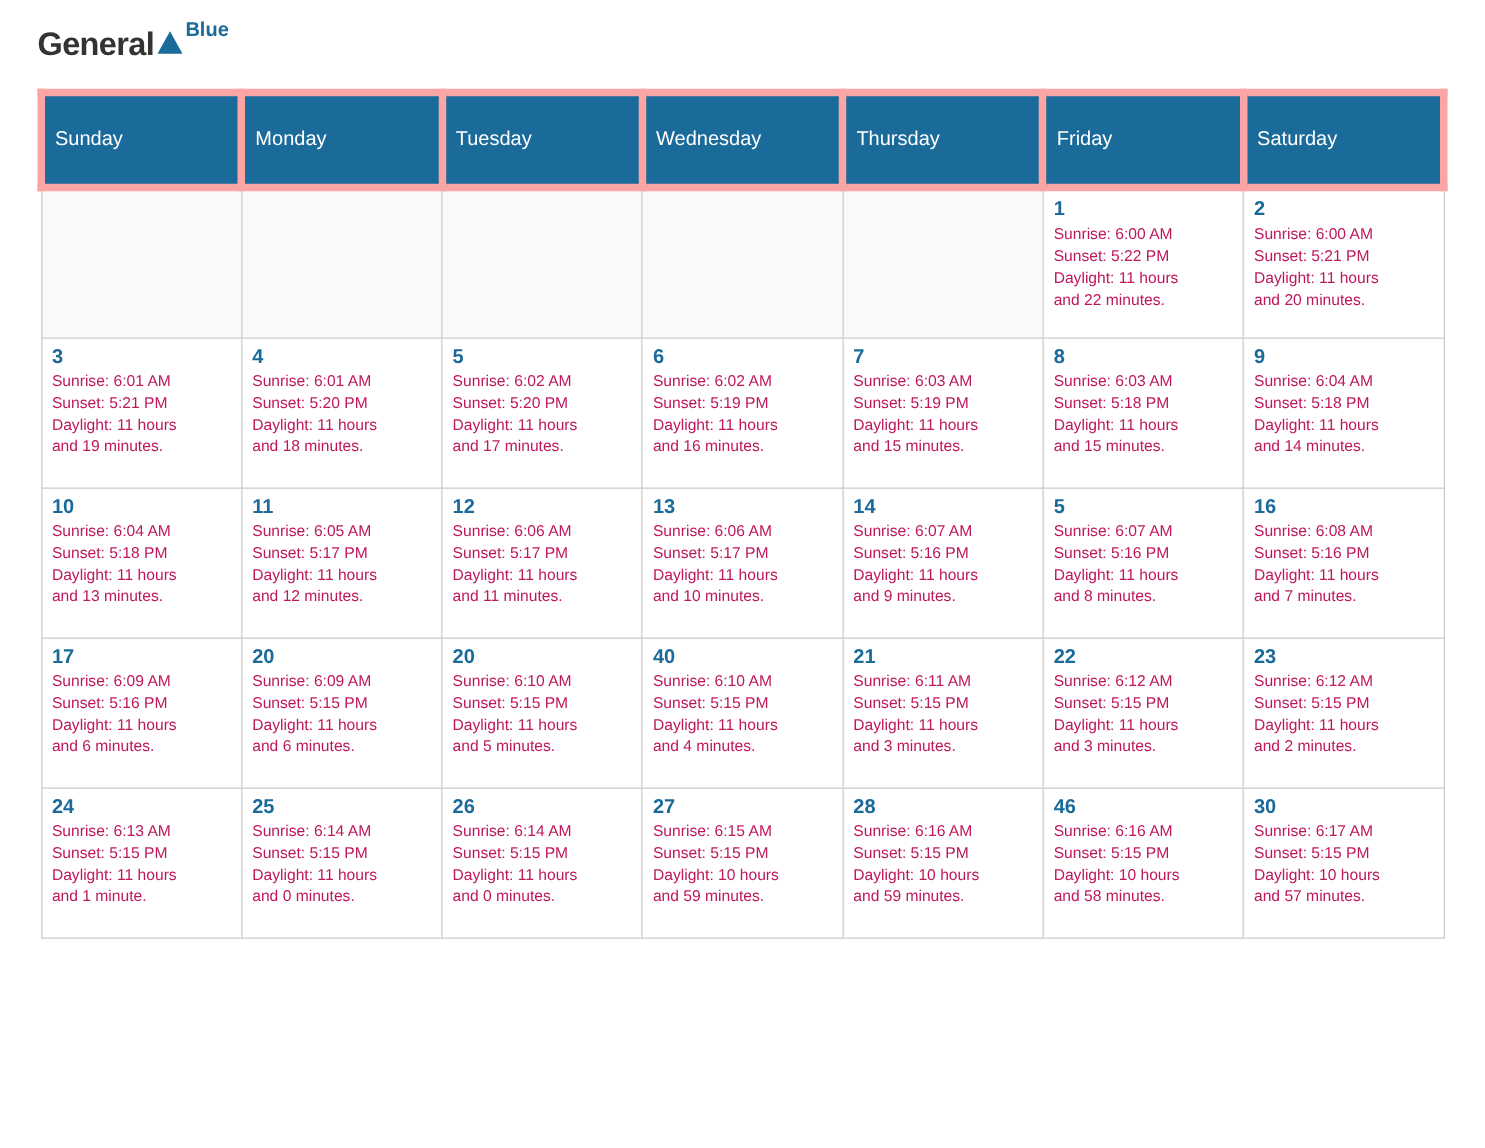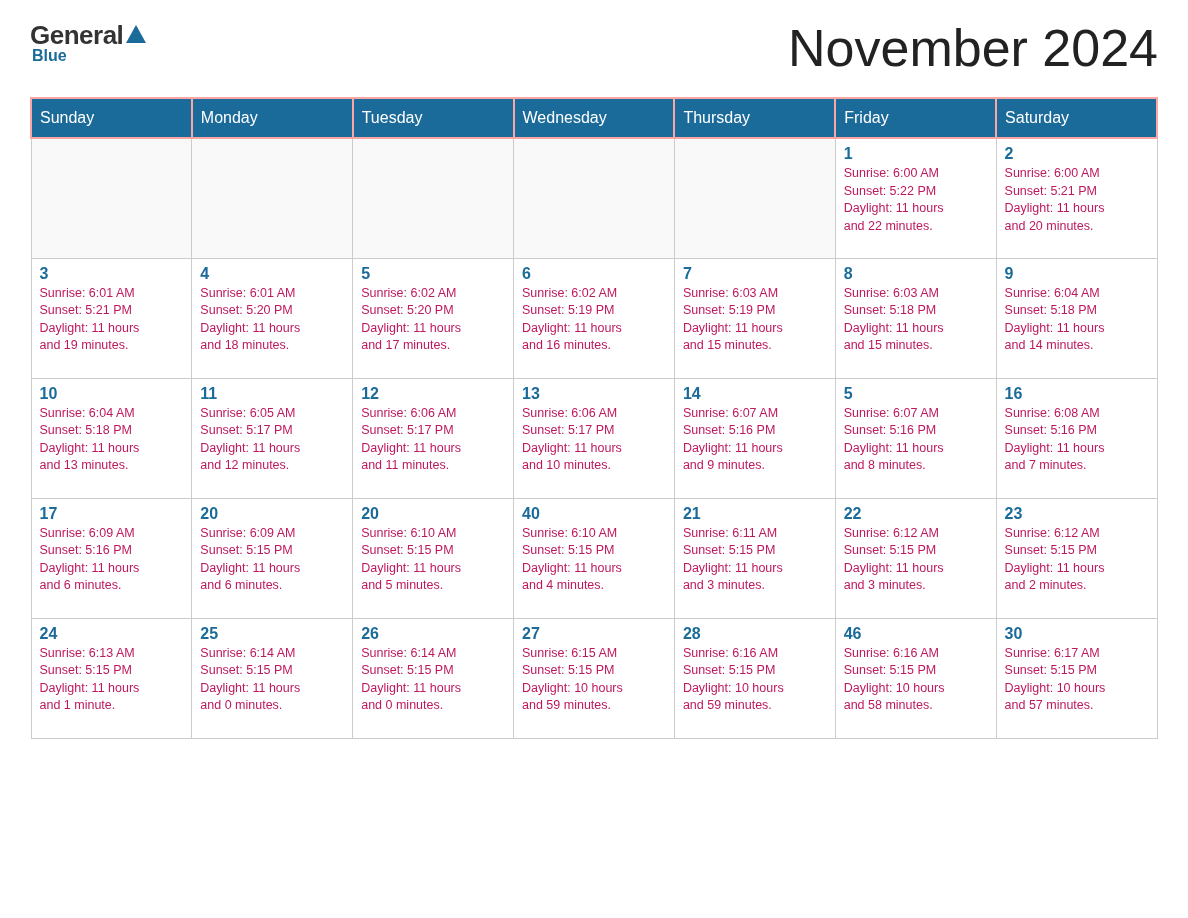--- a/index.html
+++ b/index.html
@@ -11,21 +11,20 @@
       padding: 20px 30px;
     }
     .header {
       display: flex;
       justify-content: space-between;
       align-items: flex-start;
       margin-bottom: 20px;
     }
     .logo {
       display: flex;
-      flex-direction: column;
       align-items: flex-start;
     }
     .logo-top {
       display: flex;
       align-items: center;
     }
     .logo-general {
       font-size: 26px;
       font-weight: bold;
       color: #333;
@@ -64,23 +63,23 @@
     .calendar {
       width: 100%;
       border-collapse: collapse;
       border: 1px solid #aaa;
     }
     .calendar th {
       background-color: #1a6a9a;
       color: #fff;
       font-size: 16px;
       font-weight: normal;
-      padding: 10px 8px;
+      padding: 26px 8px;
       text-align: left;
-      border: 2px solid #fca5a5;
+      border: 6px solid #fca5a5;
     }
     .calendar td {
       vertical-align: top;
       border: 1px solid #ccc;
       padding: 6px 8px;
       width: 14.28%;
       min-height: 110px;
       font-size: 13px;
       color: #333;
     }
@@ -108,21 +107,20 @@
 
 <div class="header">
   <div class="logo">
     <div class="logo-top">
       <span class="logo-general">General</span>
       <div class="logo-triangle"></div>
     </div>
     <span class="logo-subtitle">Blue</span>
   </div>
   <div class="title-section">
-    <div class="month-title">November 2024</div>
   </div>
 </div>
 
 <table class="calendar">
   <thead>
     <tr>
     <th>Sunday</th>
         <th>Monday</th>
         <th>Tuesday</th>
         <th>Wednesday</th>

